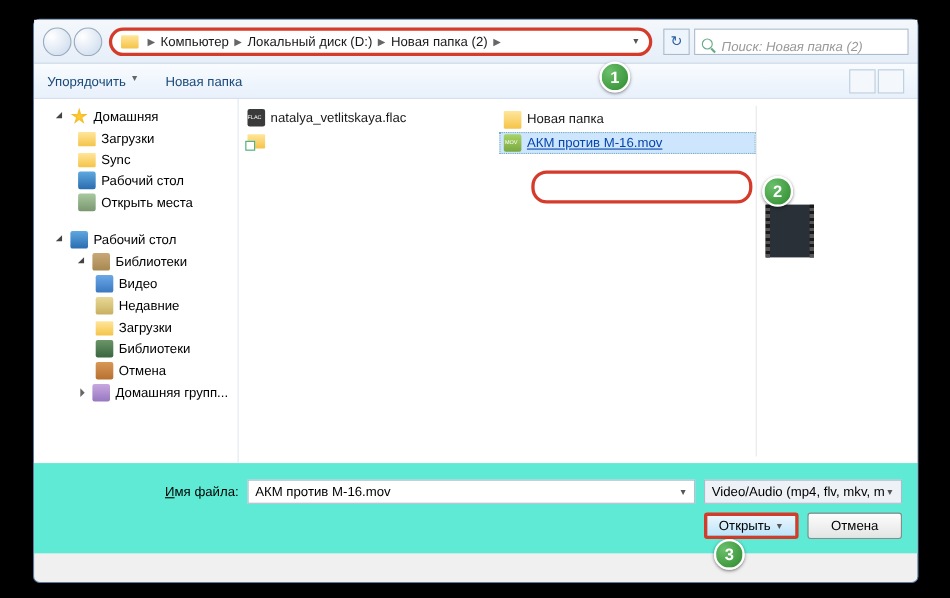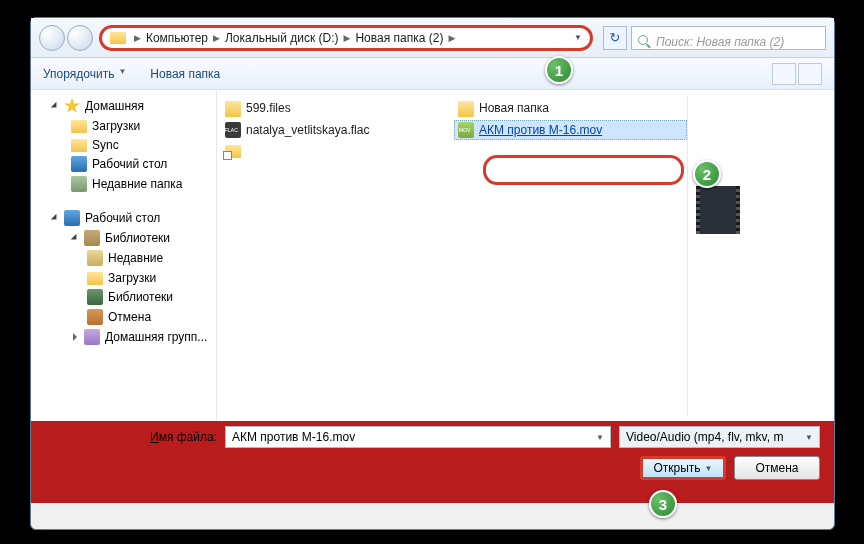--- a/index.html
+++ b/index.html
@@ -58,27 +58,27 @@
 .ico-link{background:linear-gradient(#ffe69c,#f5c448);border-radius:1px;height:13px;margin-top:2px;position:relative}
 .ico-link::after{content:"";position:absolute;width:7px;height:7px;background:#fff;border:1px solid #4a7;left:-2px;bottom:-2px}
 .ico-mov{background:linear-gradient(#a8d468,#7aa840);border-radius:2px;position:relative}
 .ico-mov::after{content:"MOV";position:absolute;font-size:5px;color:#fff;left:1px;top:5px}
 .flabel{color:#1a1a1a}
 .fitem.sel .flabel{color:#0645ad;text-decoration:underline}
 .preview{width:60px;border-left:1px solid #e8e8e8;padding-top:90px}
 .prevthumb{width:44px;height:48px;background:#2a3038;margin:0 auto;position:relative}
 .prevthumb::before,.prevthumb::after{content:"";position:absolute;width:4px;height:100%;background:repeating-linear-gradient(#1a1a1a 0 3px,#555 3px 6px)}
 .prevthumb::before{left:0}.prevthumb::after{right:0}
-.footer{height:82px;background:#b91c1c;padding:5px 14px}
+.footer{height:82px;background:#5eead4;padding:15px 14px}
 .frow{display:flex;align-items:center;margin-bottom:8px}
 .flbl{width:180px;text-align:right;padding-right:8px}
 .flbl u{text-decoration:underline}
 .fname{flex:1;height:22px;border:1px solid #abc;background:#fff;padding:0 6px;display:flex;align-items:center;margin-right:8px}
 .fname .arr{margin-left:auto;font-size:8px;color:#555}
-.ftype{width:201px;height:22px;border:1px solid #abc;background:#eef2f7;padding:0 6px;display:flex;align-items:center}
+.ftype{width:180px;height:22px;border:1px solid #abc;background:#eef2f7;padding:0 6px;display:flex;align-items:center}
 .ftype .arr{margin-left:auto;font-size:8px;color:#555}
 .btnrow{display:flex;justify-content:flex-end;gap:8px}
 .btn{width:86px;height:24px;border:1px solid #8a8a8a;background:linear-gradient(#fdfdfd,#e4e4e4);border-radius:3px;display:flex;align-items:center;justify-content:center;cursor:pointer}
 .btn.primary{border:3px solid #d43b2a;background:linear-gradient(#eaf6fd,#bde4fa);padding:0}
 .btn .arr{font-size:8px;margin-left:4px;color:#555}
 .badge{position:absolute;width:28px;height:28px;border-radius:50%;background:radial-gradient(circle at 30% 30%,#6bbf6b,#2d8a2d);border:2px solid #fff;box-shadow:0 1px 3px rgba(0,0,0,.5);color:#fff;font-size:15px;font-weight:bold;display:flex;align-items:center;justify-content:center;z-index:10}
 .b1{left:545px;top:56px}
 .b2{left:693px;top:160px}
 .b3{left:649px;top:490px}
 .highlight2{position:absolute;left:483px;top:155px;width:201px;height:30px;border:3px solid #d43b2a;border-radius:14px;z-index:5;pointer-events:none}
@@ -140,35 +140,39 @@
         <div class="side-node l2">
             <span class="nico ico-folder"></span>
             <span>Sync</span>
           </div>
         <div class="side-node l2">
             <span class="nico ico-desktop"></span>
             <span>Рабочий стол</span>
           </div>
         <div class="side-node l2">
             <span class="nico ico-places"></span>
-            <span>Недавние папка</span>
+            <span>Открыть места</span>
           </div>
       </div>
       <div class="side-group">
         <div class="side-node l1">
             <span class="tw open"></span>
             <span class="nico ico-desktop"></span>
             <span>Рабочий стол</span>
           </div>
         <div class="side-node l2">
             <span class="tw open"></span>
             <span class="nico ico-lib"></span>
             <span>Библиотеки</span>
           </div>
         <div class="side-node l2" style="padding-left:52px">
+            <span class="nico ico-vid"></span>
+            <span>Видео</span>
+          </div>
+        <div class="side-node l2" style="padding-left:52px">
             <span class="nico ico-doc"></span>
             <span>Недавние</span>
           </div>
         <div class="side-node l2" style="padding-left:52px">
             <span class="nico ico-folder"></span>
             <span>Загрузки</span>
           </div>
         <div class="side-node l2" style="padding-left:52px">
             <span class="nico ico-img"></span>
             <span>Библиотеки</span>
@@ -180,24 +184,20 @@
         <div class="side-node l2">
             <span class="tw"></span>
             <span class="nico ico-hg"></span>
             <span>Домашняя групп...</span>
           </div>
       </div>
     </div>
 
     <div class="filelist">
       <div class="flcol">
-        <div class="fitem">
-            <span class="fico ico-folder"></span>
-            <span class="flabel">599.files</span>
-          </div>
         <div class="fitem">
             <span class="fico ico-flac"></span>
             <span class="flabel">natalya_vetlitskaya.flac</span>
           </div>
         <div class="fitem">
             <span class="fico ico-link"></span>
           </div>
       </div>
       <div class="flcol">
         <div class="fitem">

